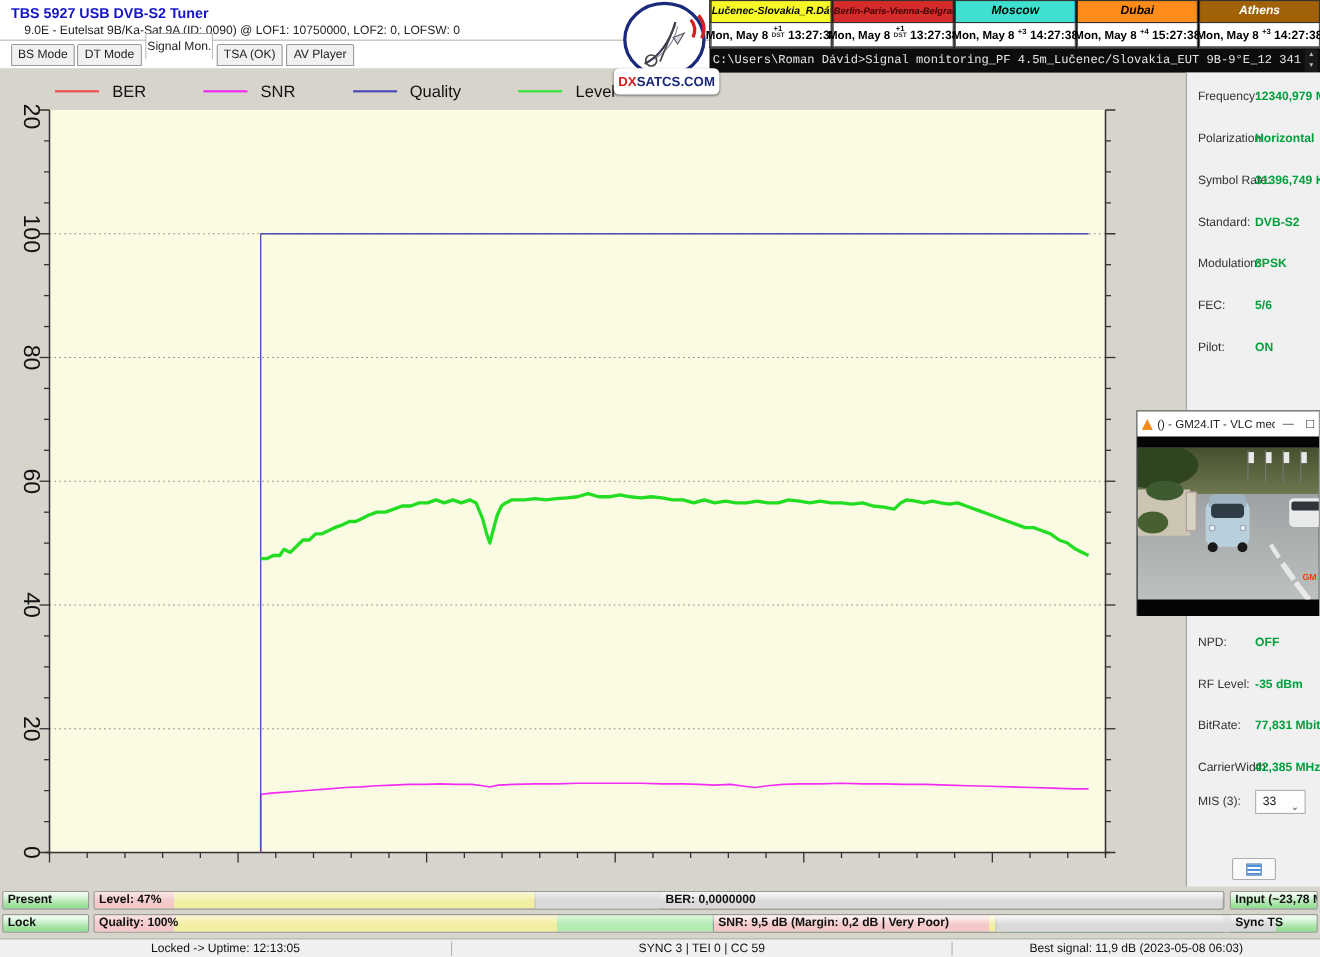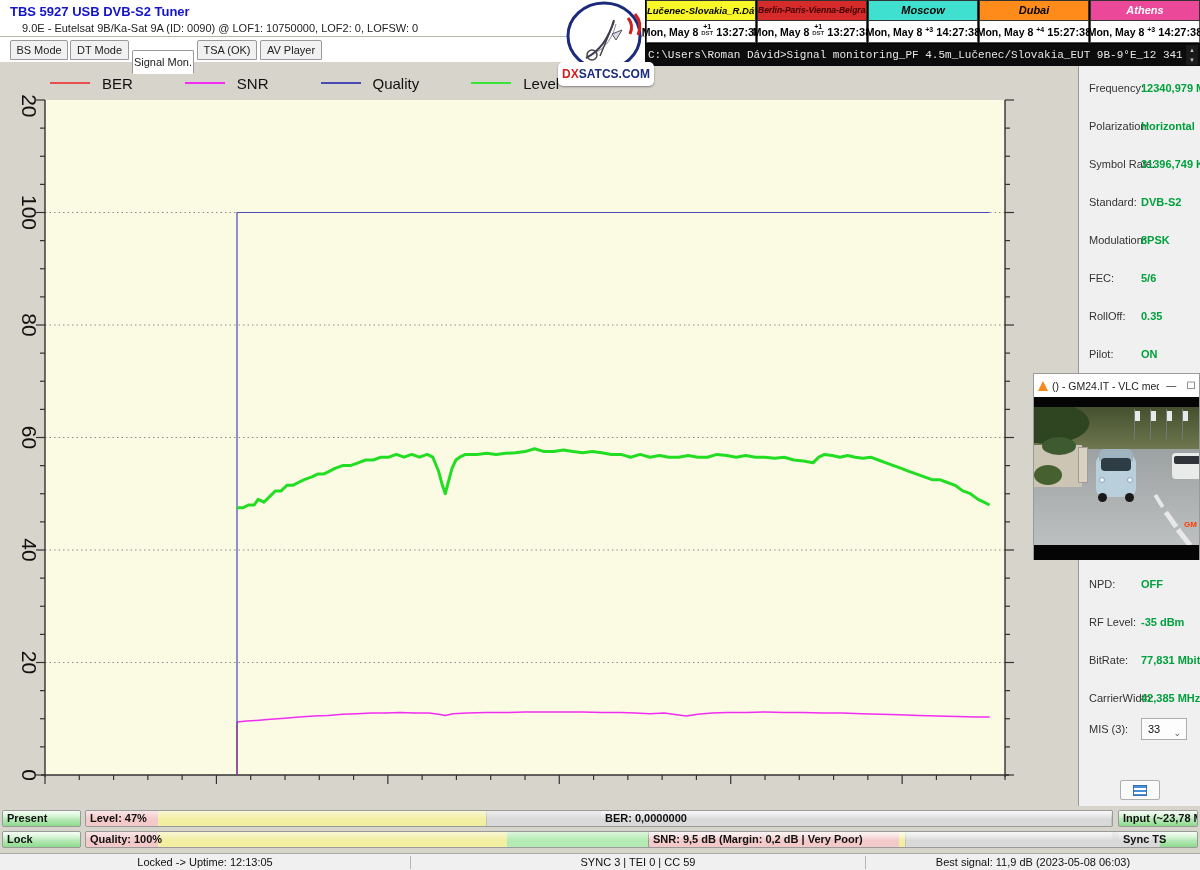--- a/index.html
+++ b/index.html
@@ -7,21 +7,21 @@
               font-family:"Liberation Sans", sans-serif; }
 
   
   #header { position:absolute; left:0; top:0; width:660px; height:62px; background:#FFFFFF; }
   #app-title { position:absolute; left:10px; top:4px; font-size:13px; font-weight:bold; color:#1414C8; }
   #app-subtitle { position:absolute; left:22px; top:22px; font-size:11px; color:#222; }
   #header-divider { position:absolute; left:0; top:36px; width:655px; height:1px; background:#B9B6AE; }
 
   .tab { position:absolute; top:40px; height:20px; background:#F1F1F1; border:1px solid #9A9A9A;
          font-size:11px; color:#222; text-align:center; line-height:18px; border-radius:2px 2px 0 0; cursor:default; }
-  .tab.active { top:50px; height:24px; background:#FFFFFF; line-height:22px; border-bottom:1px solid #fff; z-index:3; }
+  .tab.active { top:30px; height:24px; background:#FFFFFF; line-height:22px; border-bottom:1px solid #fff; z-index:3; }
 
   
   #logo-wrap { position:absolute; left:556px; top:0px; width:100px; height:92px; z-index:5; }
   #logo-pill { position:absolute; left:2px; top:62px; width:96px; height:24px; background:#fff;
                border-radius:5px; box-shadow:0 1px 2px rgba(0,0,0,.4); text-align:center; line-height:24px;
                font-size:12px; font-weight:bold; }
   #logo-pill .dx { color:#D21F1F; } #logo-pill .rest { color:#1B2A7A; }
 
   
   #clocks { position:absolute; left:645px; top:0; width:555px; height:44px; background:#000; }
@@ -191,21 +191,21 @@
     <div class="clock-time">
       <span>Mon, May 8</span>
       <span class="tzblock">
           <span class="tz">+4</span>
           <span class="dst"></span>
         </span>
       <span class="clock-hms">15:27:38</span>
     </div>
   </div>
   <div class="clock-col" style="left:444px;">
-    <div class="clock-name" style="font-size: 11px; background-color: #ec4899; color: rgb(255, 255, 255);">Athens</div>
+    <div class="clock-name" style="font-size: 11px; background-color: #a16207; color: rgb(255, 255, 255);">Athens</div>
     <div class="clock-time">
       <span>Mon, May 8</span>
       <span class="tzblock">
           <span class="tz">+3</span>
           <span class="dst"></span>
         </span>
       <span class="clock-hms">14:27:38</span>
     </div>
   </div>
 </div>
@@ -357,24 +357,20 @@
       </div>
     <div class="p-row">
       <span class="p-label">Modulation:</span>
       <span class="p-value">8PSK</span>
       </div>
     <div class="p-row">
       <span class="p-label">FEC:</span>
       <span class="p-value">5/6</span>
       </div>
     <div class="p-row">
-      <span class="p-label">RollOff:</span>
-      <span class="p-value">0.35</span>
-      </div>
-    <div class="p-row">
       <span class="p-label">Pilot:</span>
       <span class="p-value">ON</span>
       </div>
   </div>
   <div id="panel-bottom">
     <div class="p-row">
       <span class="p-label">NPD:</span>
       <span class="p-value">OFF</span>
       </div>
     <div class="p-row">

